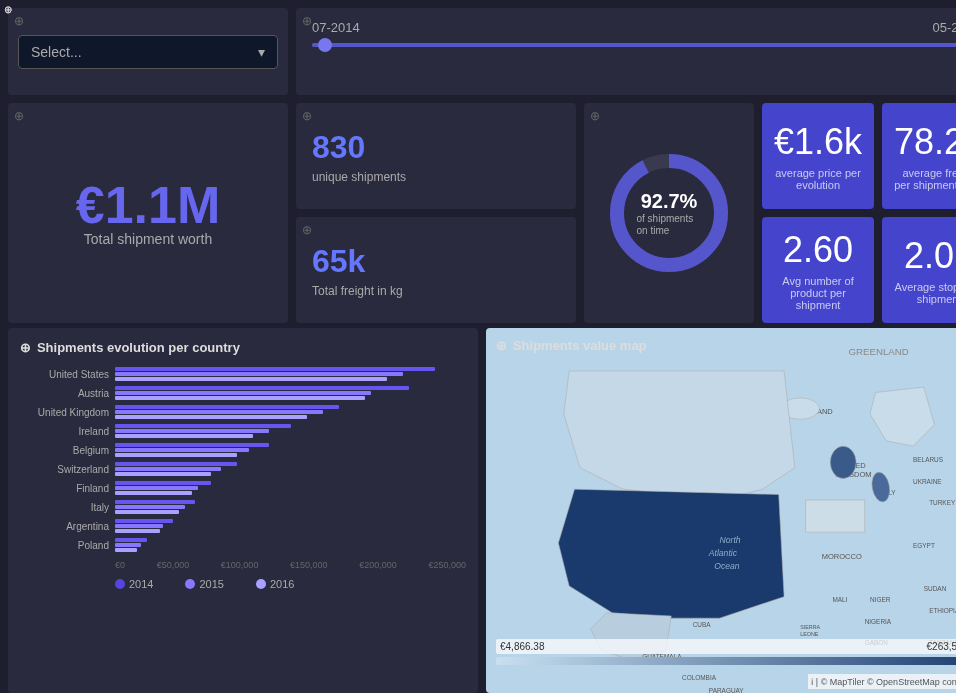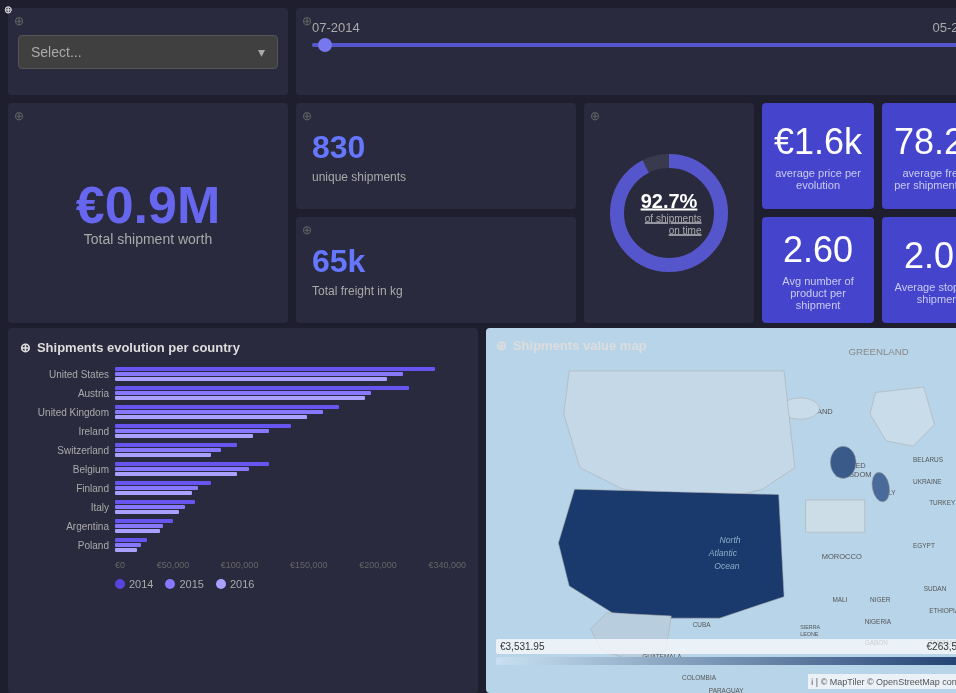--- a/index.html
+++ b/index.html
@@ -46,21 +46,21 @@
 
     .select-panel {
       display: flex;
       align-items: center;
       justify-content: center;
       padding: 10px;
     }
 
     .select-dropdown {
       width: 100%;
-      background: #404040;
+      background: #0f172a;
       border: 1px solid #555;
       border-radius: 4px;
       color: #aaa;
       padding: 8px 12px;
       font-size: 14px;
       cursor: pointer;
       display: flex;
       align-items: center;
       justify-content: space-between;
     }
@@ -175,33 +175,32 @@
     .donut-svg {
       transform: rotate(-90deg);
     }
 
     .donut-text {
       position: absolute;
       top: 50%;
       left: 50%;
       transform: translate(-50%, -50%);
       text-align: center;
-      text-decoration: underline;
     }
 
     .donut-percent {
       font-size: 20px;
       font-weight: bold;
       color: #fff;
     }
 
     .donut-sublabel {
       font-size: 10px;
       color: #aaa;
-      text-align: right;
+      text-align: left;
       line-height: 1.2;
     }
 
     .right-metrics {
       display: grid;
       grid-template-columns: 1fr 1fr;
       grid-template-rows: 1fr 1fr;
       gap: 8px;
     }
 
@@ -290,21 +289,21 @@
       display: flex;
       justify-content: space-between;
       margin-top: 6px;
       padding-left: 95px;
       font-size: 9px;
       color: #666;
     }
 
     .legend {
       display: flex;
-      gap: 12px;
+      gap: 32px;
       margin-top: 8px;
       padding-left: 95px;
     }
 
     .legend-item {
       display: flex;
       align-items: center;
       gap: 4px;
       font-size: 11px;
       color: #aaa;
@@ -402,21 +401,21 @@
         <div class="slider-thumb-left"></div>
 
       </div>
     </div>
   </div>
 
   <div class="metrics-row">
 
     <div class="panel total-worth-panel">
       <span class="drag-handle">⊕</span>
-      <div class="total-worth-value">€0.9M</div>
+      <div class="total-worth-value">€1.1M</div>
       <div class="total-worth-label">Total shipment worth</div>
     </div>
 
     <div class="middle-metrics">
       <div class="panel shipment-stat-panel">
         <span class="drag-handle">⊕</span>
         <div class="stat-value-blue">830</div>
         <div class="stat-label">unique shipments</div>
       </div>
       <div class="panel shipment-stat-panel">
@@ -501,33 +500,33 @@
           </div>
           <div class="bar-row">
             <div class="bar-label">Ireland</div>
             <div class="bar-group">
               <div class="bar-2014" style="width: 176px;"></div>
               <div class="bar-2015" style="width: 153.6px;"></div>
               <div class="bar-2016" style="width: 137.6px;"></div>
             </div>
           </div>
           <div class="bar-row">
+            <div class="bar-label">Belgium</div>
+            <div class="bar-group">
+              <div class="bar-2014" style="width: 153.6px;"></div>
+              <div class="bar-2015" style="width: 134.4px;"></div>
+              <div class="bar-2016" style="width: 121.6px;"></div>
+            </div>
+          </div>
+          <div class="bar-row">
             <div class="bar-label">Switzerland</div>
             <div class="bar-group">
               <div class="bar-2014" style="width: 121.6px;"></div>
               <div class="bar-2015" style="width: 105.6px;"></div>
               <div class="bar-2016" style="width: 96px;"></div>
-            </div>
-          </div>
-          <div class="bar-row">
-            <div class="bar-label">Belgium</div>
-            <div class="bar-group">
-              <div class="bar-2014" style="width: 153.6px;"></div>
-              <div class="bar-2015" style="width: 134.4px;"></div>
-              <div class="bar-2016" style="width: 121.6px;"></div>
             </div>
           </div>
           <div class="bar-row">
             <div class="bar-label">Finland</div>
             <div class="bar-group">
               <div class="bar-2014" style="width: 96px;"></div>
               <div class="bar-2015" style="width: 83.2px;"></div>
               <div class="bar-2016" style="width: 76.8px;"></div>
             </div>
           </div>
@@ -555,21 +554,21 @@
               <div class="bar-2016" style="width: 22.4px;"></div>
             </div>
           </div>
         </div>
       <div class="x-axis">
         <span>€0</span>
         <span>€50,000</span>
         <span>€100,000</span>
         <span>€150,000</span>
         <span>€200,000</span>
-        <span>€340,000</span>
+        <span>€250,000</span>
       </div>
       <div class="legend">
         <div class="legend-item">
           <div class="legend-dot" style="background:#5544dd"></div>
           <span>2014</span>
         </div>
         <div class="legend-item">
           <div class="legend-dot" style="background:#8877ff"></div>
           <span>2015</span>
         </div>
@@ -664,21 +663,21 @@
 
         <text x="210" y="340" font-size="6" fill="#555" font-family="Arial">PARAGUAY</text>
 
         <text x="448" y="130" font-size="5" fill="#555" font-family="Arial">UZB</text>
 
         <text x="460" y="110" font-size="5" fill="#555" font-family="Arial">KA</text>
       </svg>
 
       <div class="map-legend-bar">
         <div class="map-legend-values">
-          <span>€3,531.95</span>
+          <span>€4,866.38</span>
           <span>€263,566.98</span>
         </div>
         <div class="map-legend-gradient"></div>
       </div>
       <div class="map-attribution">
         <span>ℹ | </span>
         <span>© MapTiler © OpenStreetMap contributors</span>
       </div>
     </div>
   </div>

